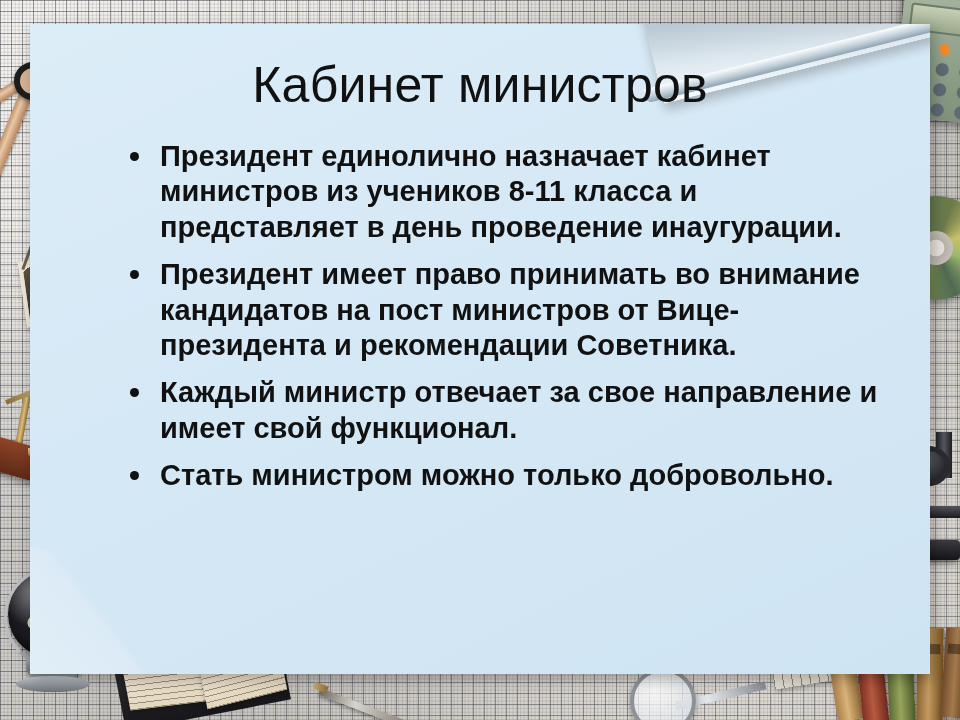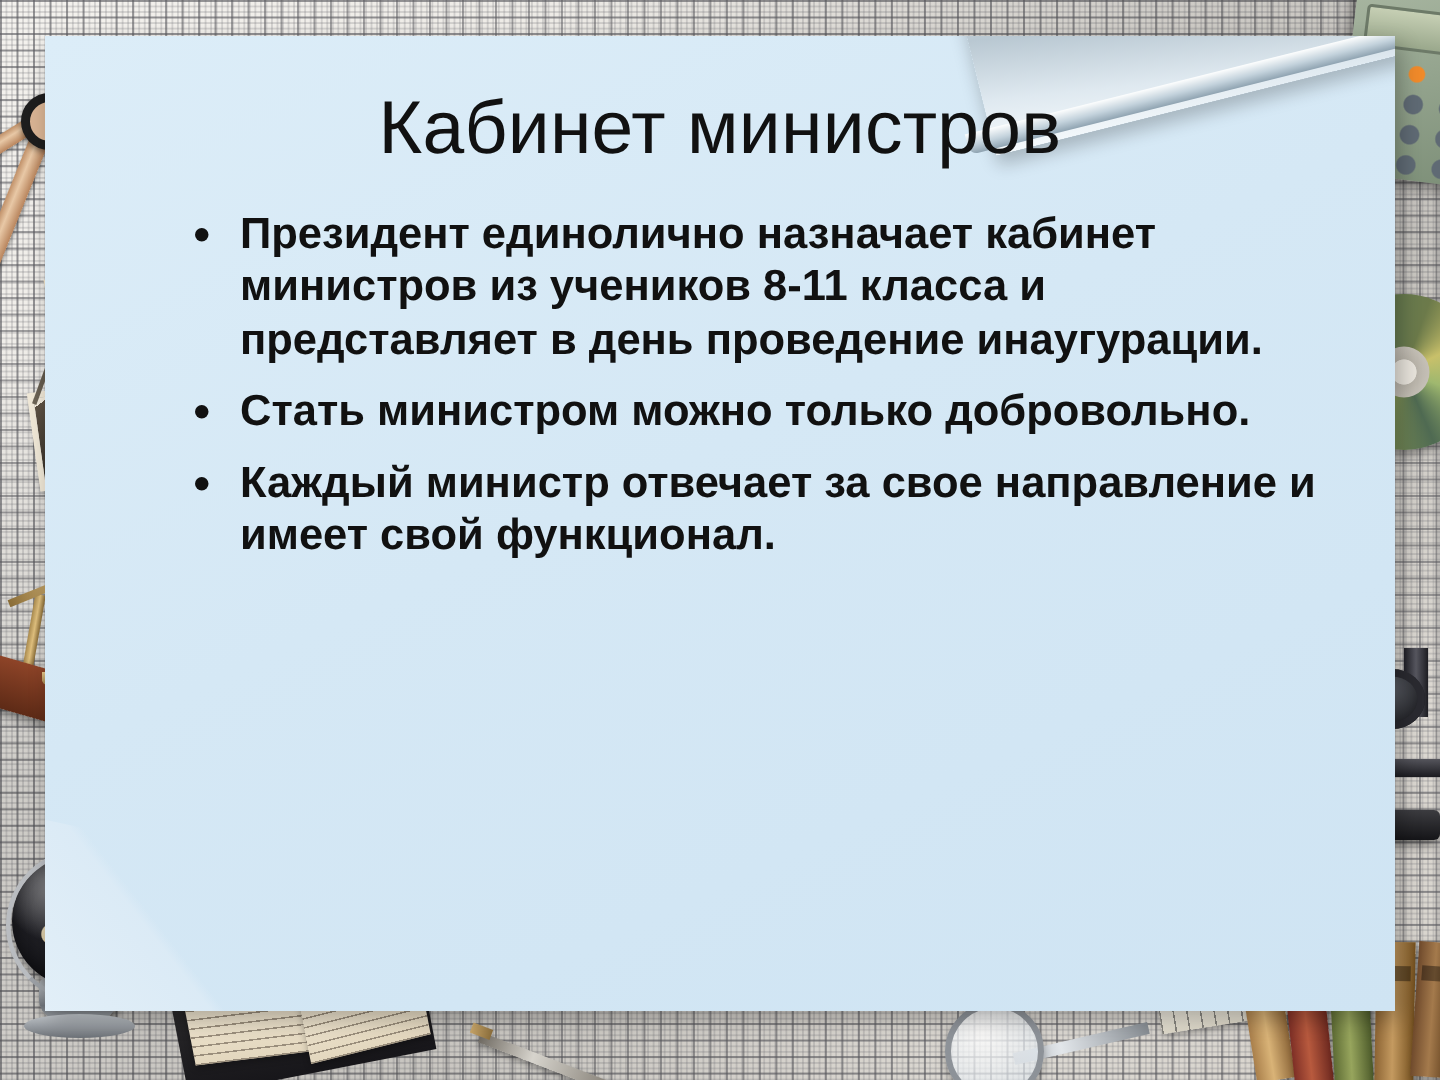--- a/index.html
+++ b/index.html
@@ -483,19 +483,20 @@
   <div class="card">
     <div class="fold"></div>
     <div class="curl"></div>
     <div class="curl-edge"></div>
 
     <div class="content">
       <h1 class="title">Кабинет министров</h1>
 
       <ul class="bullets">
         <li>Президент единолично назначает кабинет министров из учеников 8-11 класса и представляет в день проведение инаугурации.</li>
+        <li>Президент имеет право принимать во внимание кандидатов на пост министров от Вице-президента и рекомендации Советника.</li>
+        <li>Каждый министр отвечает за свое направление и имеет свой функционал.</li>
         <li>Стать министром можно только добровольно.</li>
-        <li>Каждый министр отвечает за свое направление и имеет свой функционал.</li>
       </ul>
     </div>
   </div>
 
 </div>
 
 </body></html>

